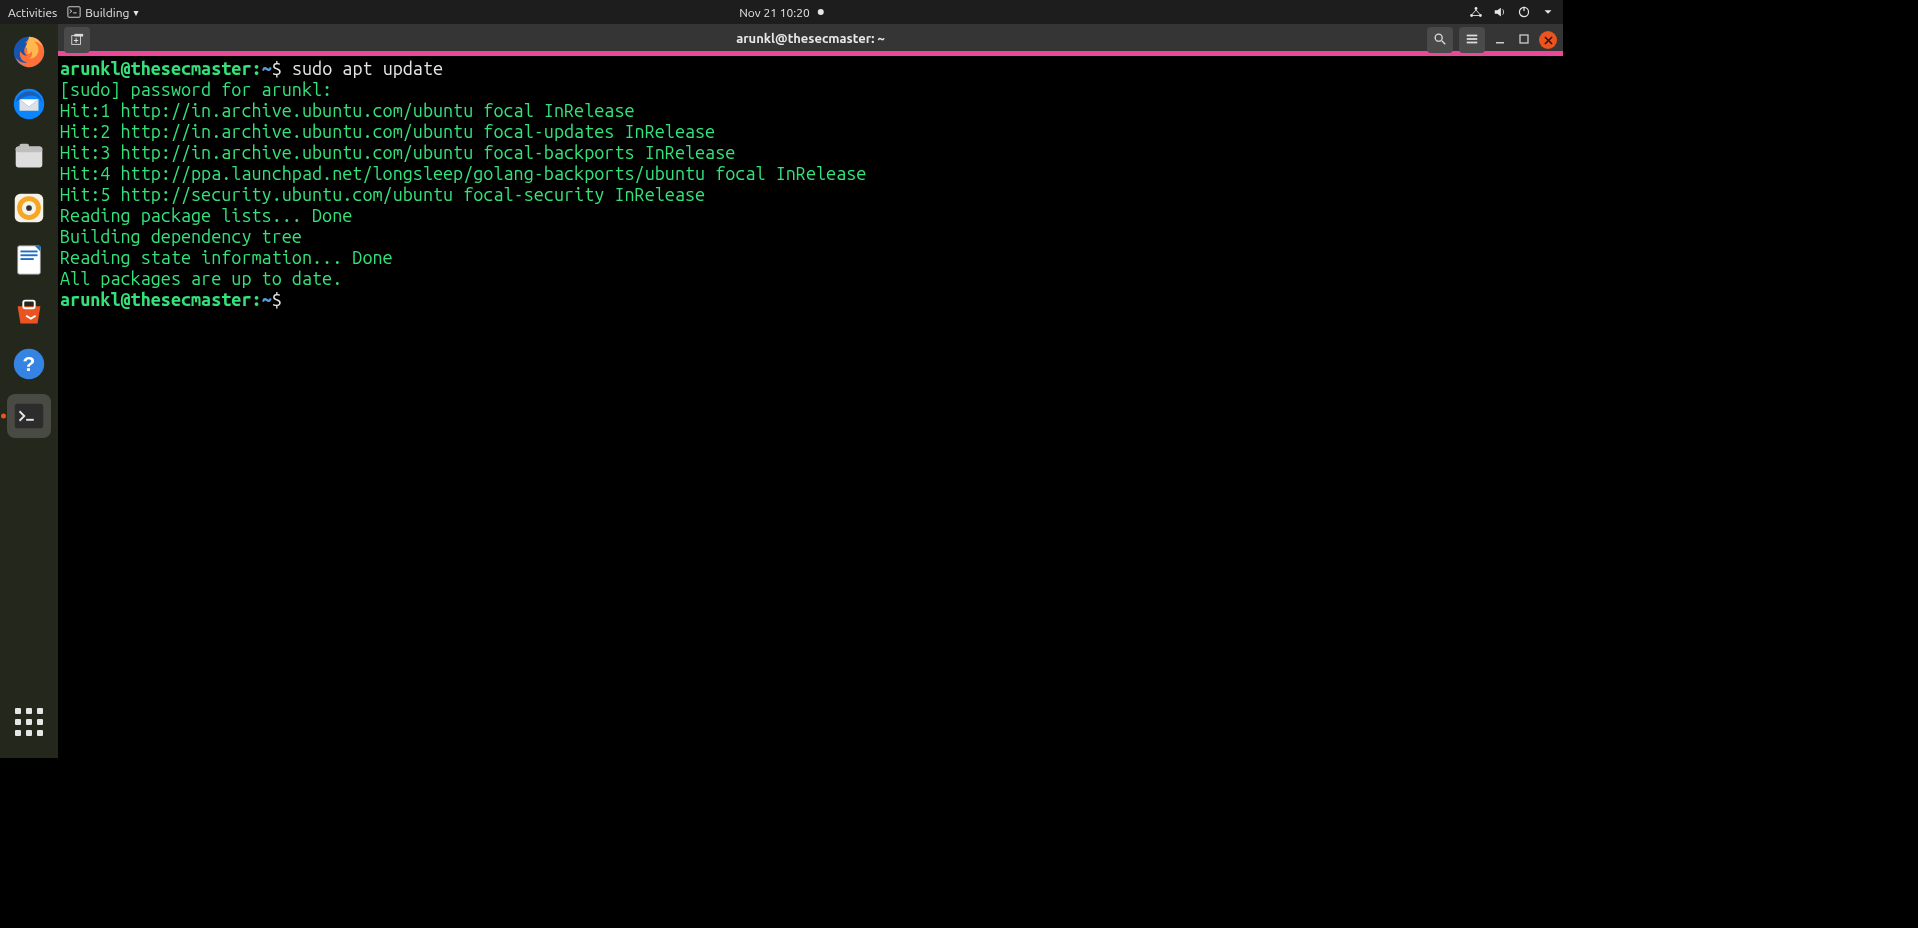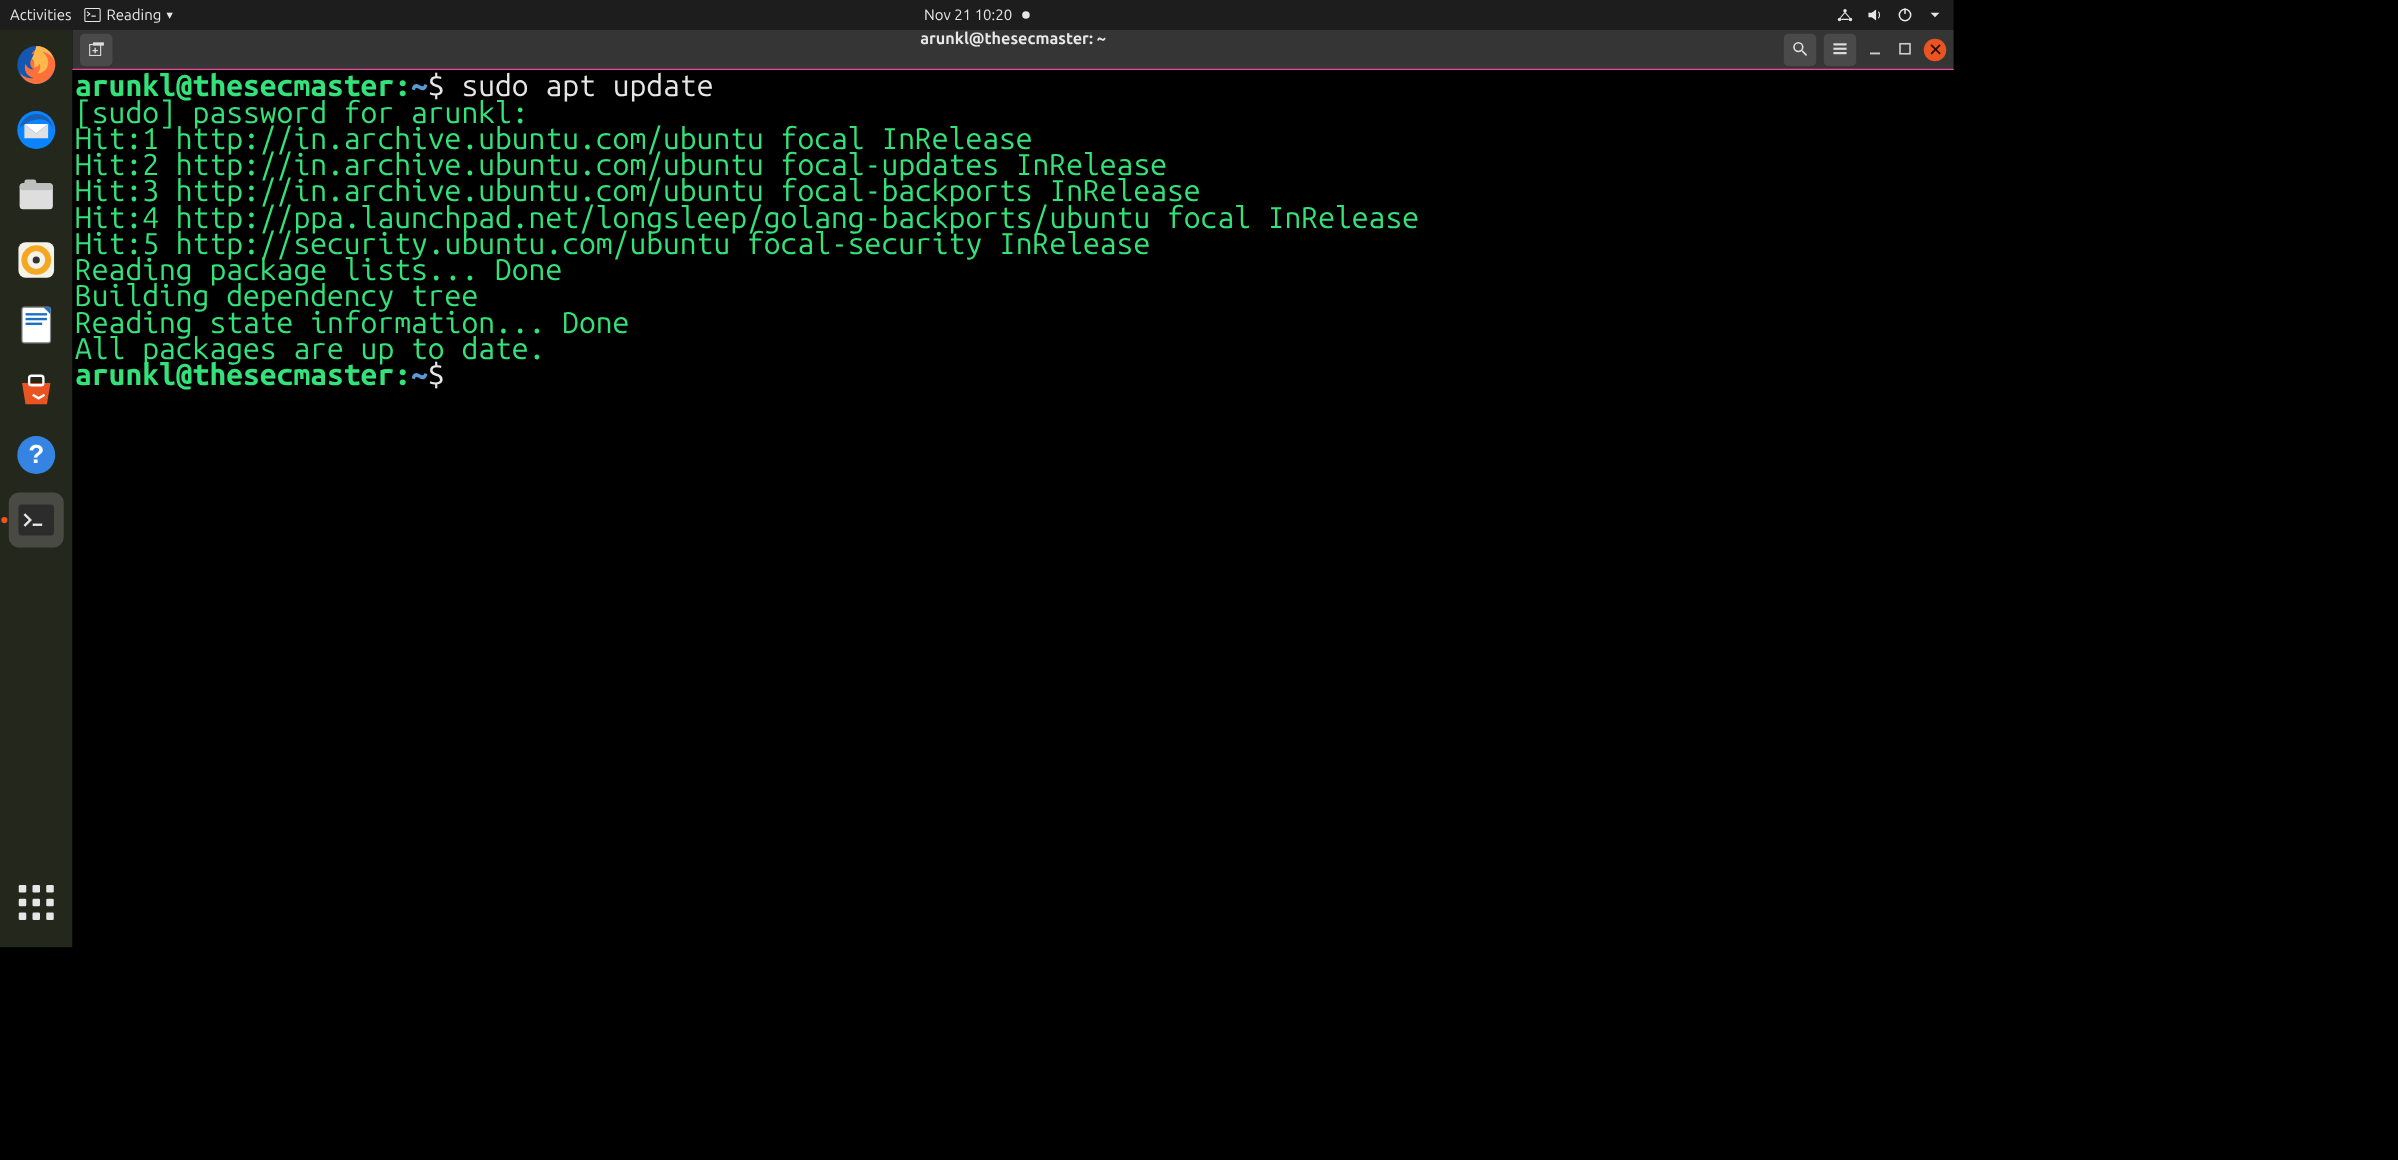--- a/index.html
+++ b/index.html
@@ -76,24 +76,24 @@
   .main {
     position:absolute;
     left:58px; top:24px; right:0; bottom:0;
     display:flex; flex-direction:column;
   }
 
   
   .term-titlebar {
     height:32px;
     background:#353535;
-    display:flex; justify-content:center;
+    display:flex; align-items:center; justify-content:center;
     position:relative;
     color:#e8e8e8; font-size:13px; font-weight:600;
-    border-bottom:1px solid #ec4899;
+    border-bottom:5px solid #ec4899;
   }
   .term-tab-btn{
     position:absolute; left:6px; top:3px; width:26px; height:26px;
     background:#4a4a4a; border-radius:4px;
     display:flex; align-items:center; justify-content:center;
   }
   .term-tab-btn svg{ width:14px; height:14px; fill:#ddd;}
   .term-right-controls{
     position:absolute; right:6px; top:3px; display:flex; gap:6px; align-items:center;
   }
@@ -104,21 +104,21 @@
   .term-iconbtn svg{ width:14px; height:14px; fill:#ddd;}
   .win-btn { width:18px; height:18px; display:flex; align-items:center; justify-content:center; }
   .win-btn svg{ width:12px; height:12px; fill:#ccc;}
   .win-close{ width:18px; height:18px; background:#e95420; border-radius:50%; display:flex; align-items:center; justify-content:center;}
   .win-close svg{ width:9px; height:9px; fill:#2a1008;}
 
   
   .term-body{
     flex:1; background:#000;
     font-family:"Ubuntu Mono","DejaVu Sans Mono","Courier New",monospace;
-    font-size:24px; line-height:21px;
+    font-size:18px; line-height:21px;
     color:#34e27a;
     padding:2px 2px;
     white-space:pre;
     overflow:hidden;
   }
   .prompt-host{ color:#34e27a; font-weight:bold;}
   .prompt-path{ color:#5b9bd5; font-weight:bold;}
   .prompt-dollar{ color:#e6e6e6;}
   .cmd{ color:#e6e6e6;}
   .out{ color:#34e27a;}
@@ -130,21 +130,21 @@
 <div class="topbar">
   <div class="left">
     <span class="tb-item">Activities</span>
     <span class="tb-item tb-dropdown">
       <span class="tb-icon">
         <svg viewBox="0 0 16 16">
             <rect x="1" y="2" width="14" height="12" rx="1" fill="none" stroke="#e6e6e6" stroke-width="1"></rect>
             <path d="M3 5l2.5 2L3 9M7 9h4" stroke="#e6e6e6" stroke-width="1" fill="none"></path>
           </svg>
       </span>
-      <span>Reading</span>
+      <span>Building</span>
     </span>
   </div>
   <div class="center">
     <span class="tb-item">
       <span>Nov 21  10:20</span>
       <span class="tb-dot"></span>
     </span>
   </div>
   <div class="right">
     <span class="tb-icon">

